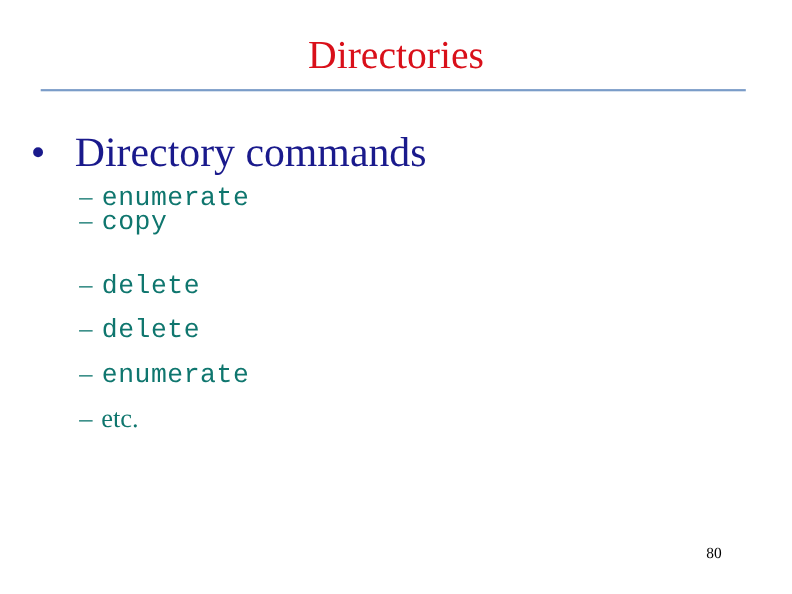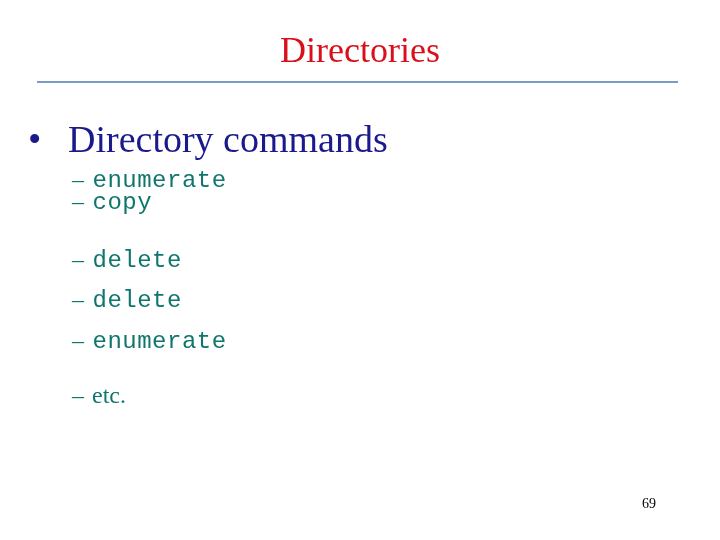--- a/index.html
+++ b/index.html
@@ -44,17 +44,17 @@
 </div>
 <div class="sub" style="top:244px">
   <span class="dash">–</span><span>delete</span>
 </div>
 <div class="sub" style="top:284px">
   <span class="dash">–</span><span>delete</span>
 </div>
 <div class="sub" style="top:325px">
   <span class="dash">–</span><span>enumerate</span>
 </div>
-<div class="sub serif" style="top:380px">
+<div class="sub serif" style="top:366px">
   <span class="dash">–</span><span>etc.</span>
 </div>
 
-<div class="pagenum">69</div>
+<div class="pagenum">80</div>
 
 </body></html>

